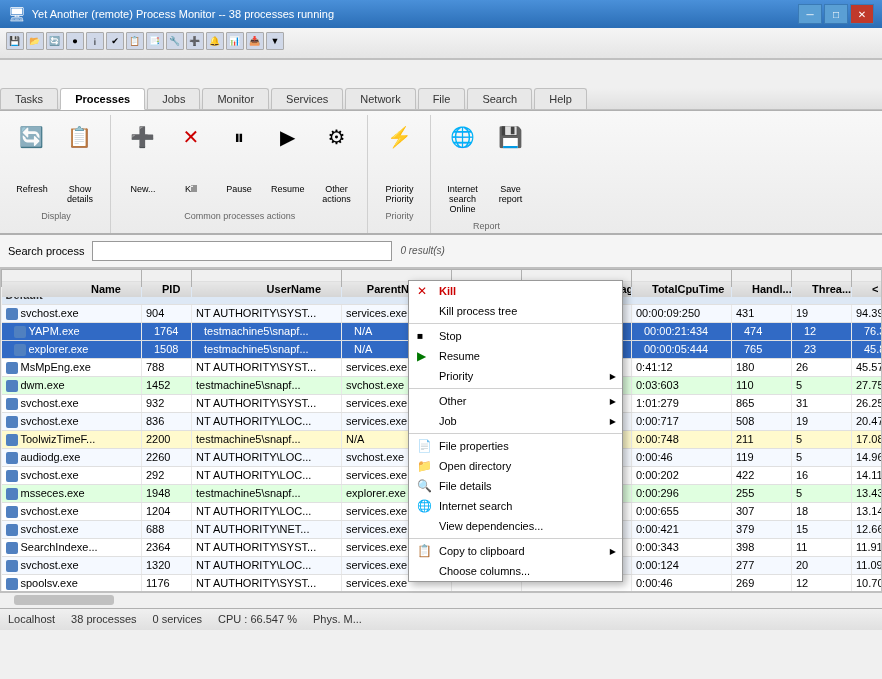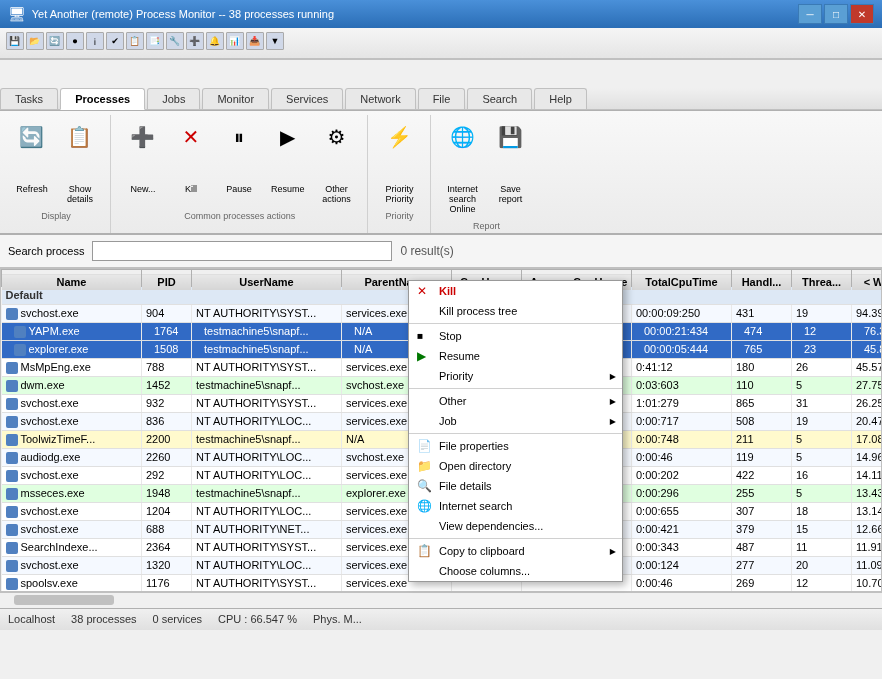--- a/index.html
+++ b/index.html
@@ -105,41 +105,41 @@
       border-bottom: 1px solid #c0c0c0;
       padding: 6px 8px;
       display: flex;
       align-items: center;
       gap: 8px;
     }
     .search-input {
       width: 300px; height: 20px; border: 1px solid #999;
       background: white; padding: 2px 4px; font-size: 11px;
     }
-    .search-result { color: #555; font-size: 12px; }
+    .search-result { color: #555; font-size: 10px; font-style: italic; }
 
     
     .table-container {
       flex: 1;
       overflow: auto;
       border: 1px solid #c0c0c0;
     }
     table {
       width: 100%;
       border-collapse: collapse;
       table-layout: fixed;
     }
     thead th {
       background: linear-gradient(to bottom, #e8e8e8, #d5d5d5);
       border: 1px solid #b0b0b0;
-      padding: 2px 8px;
-      text-align: center;
+      padding: 2px 20px;
+      text-align: right;
       font-weight: bold;
       position: sticky;
-      top: 5px;
+      top: 12px;
       white-space: nowrap;
       overflow: hidden;
     }
     tbody tr td {
       border-bottom: 1px solid #e0e0e0;
       border-right: 1px solid #e8e8e8;
       padding: 1px 4px;
       white-space: nowrap;
       overflow: hidden;
       text-overflow: ellipsis;
@@ -505,21 +505,21 @@
             <td>12.668 MB</td>
         </tr>
         <tr>
           <td><span style="display:inline-block;width:12px;height:12px;background:#5080c0;border-radius:2px;margin-right:3px;vertical-align:middle;"></span>SearchIndexe...</td>
           <td>2364</td>
             <td>NT AUTHORITY\SYST...</td>
             <td>services.exe</td>
           <td></td>
             <td></td>
             <td>0:00:343</td>
-          <td>487</td>
+          <td>398</td>
             <td>11</td>
             <td>11.914 MB</td>
         </tr>
         <tr>
           <td><span style="display:inline-block;width:12px;height:12px;background:#5080c0;border-radius:2px;margin-right:3px;vertical-align:middle;"></span>svchost.exe</td>
           <td>1320</td>
             <td>NT AUTHORITY\LOC...</td>
             <td>services.exe</td>
           <td></td>
             <td></td>

